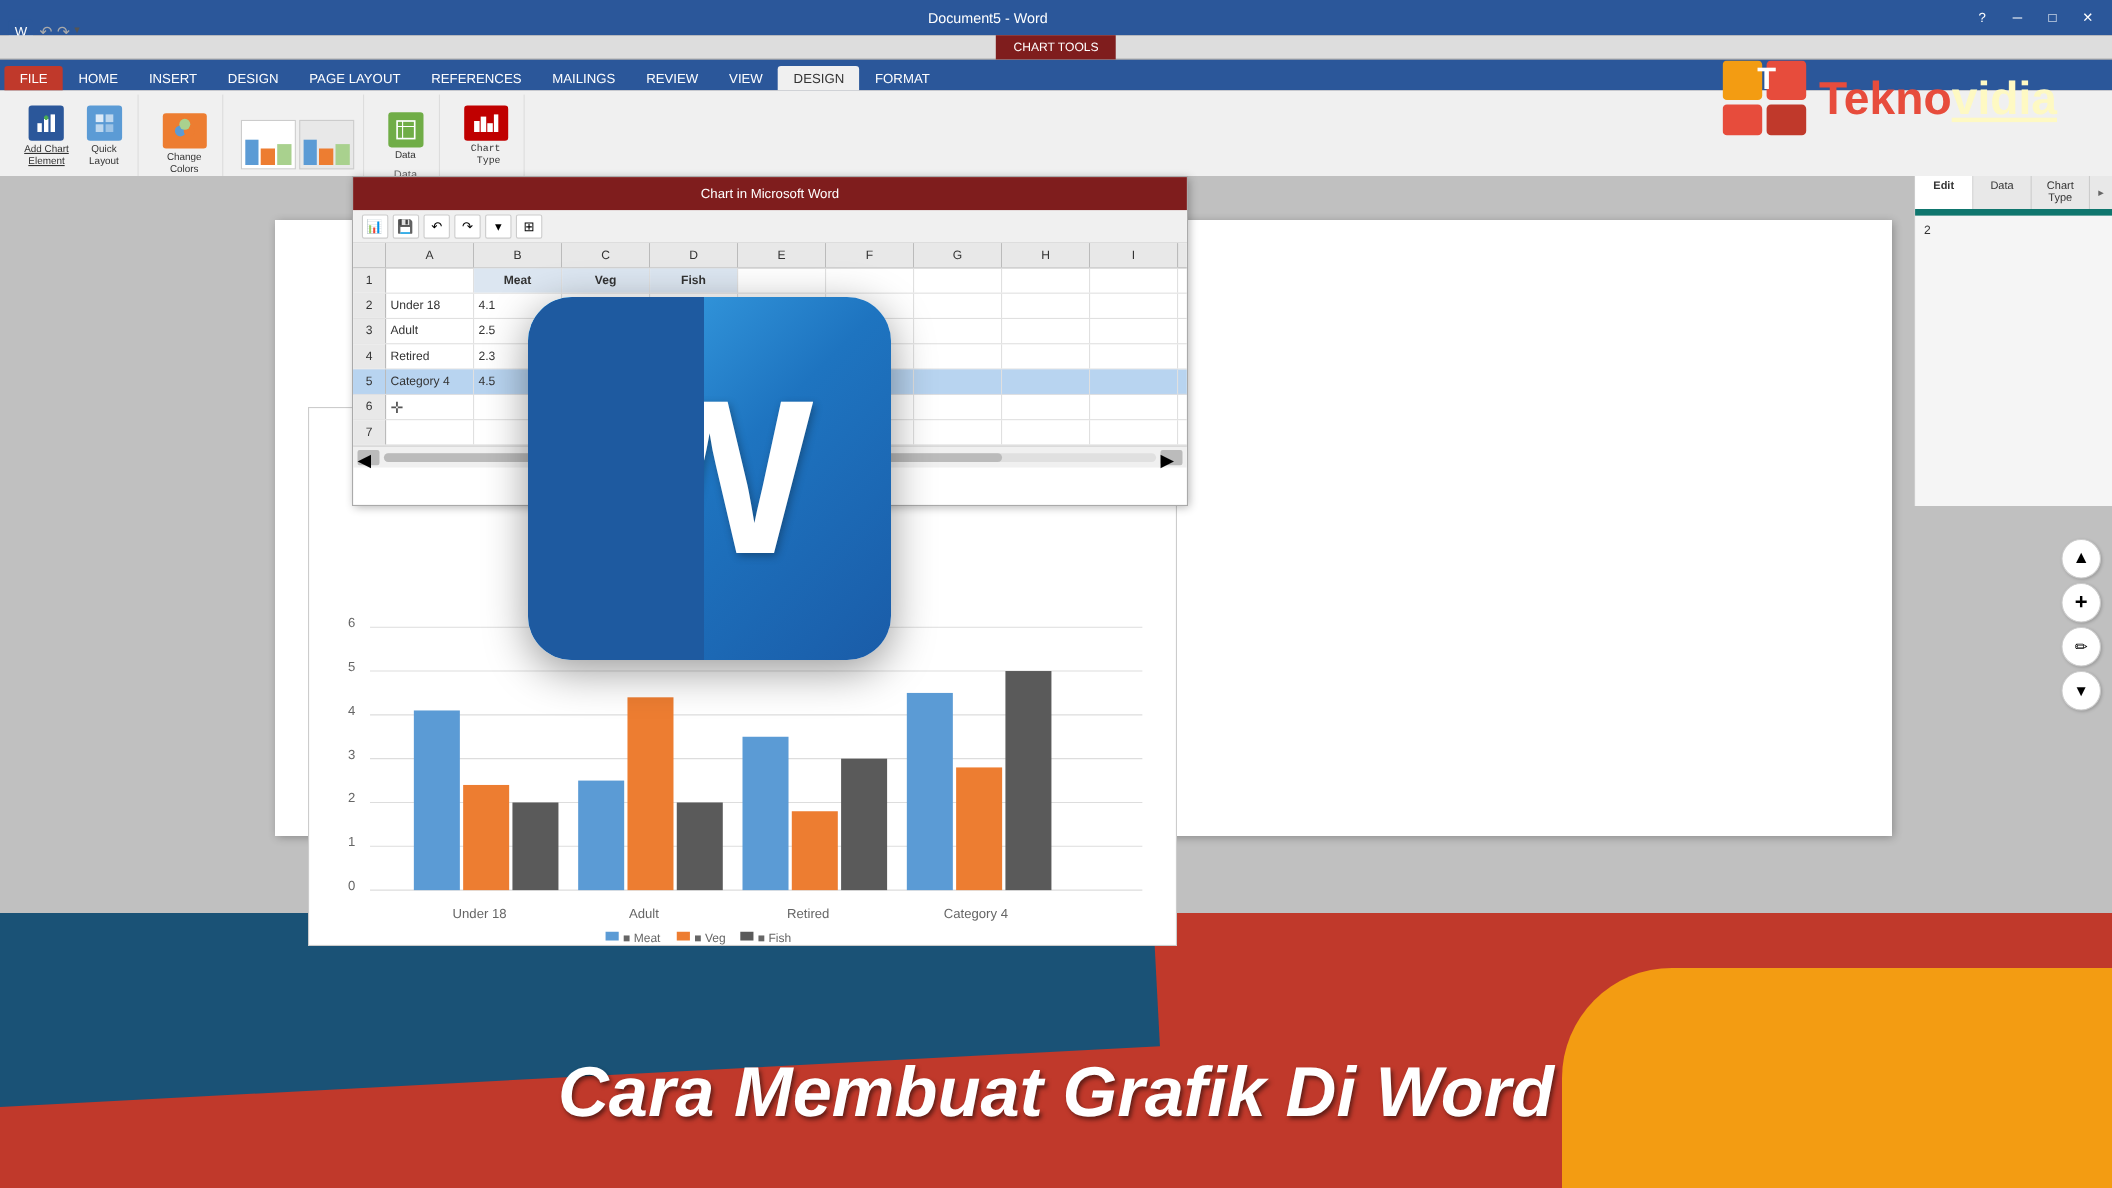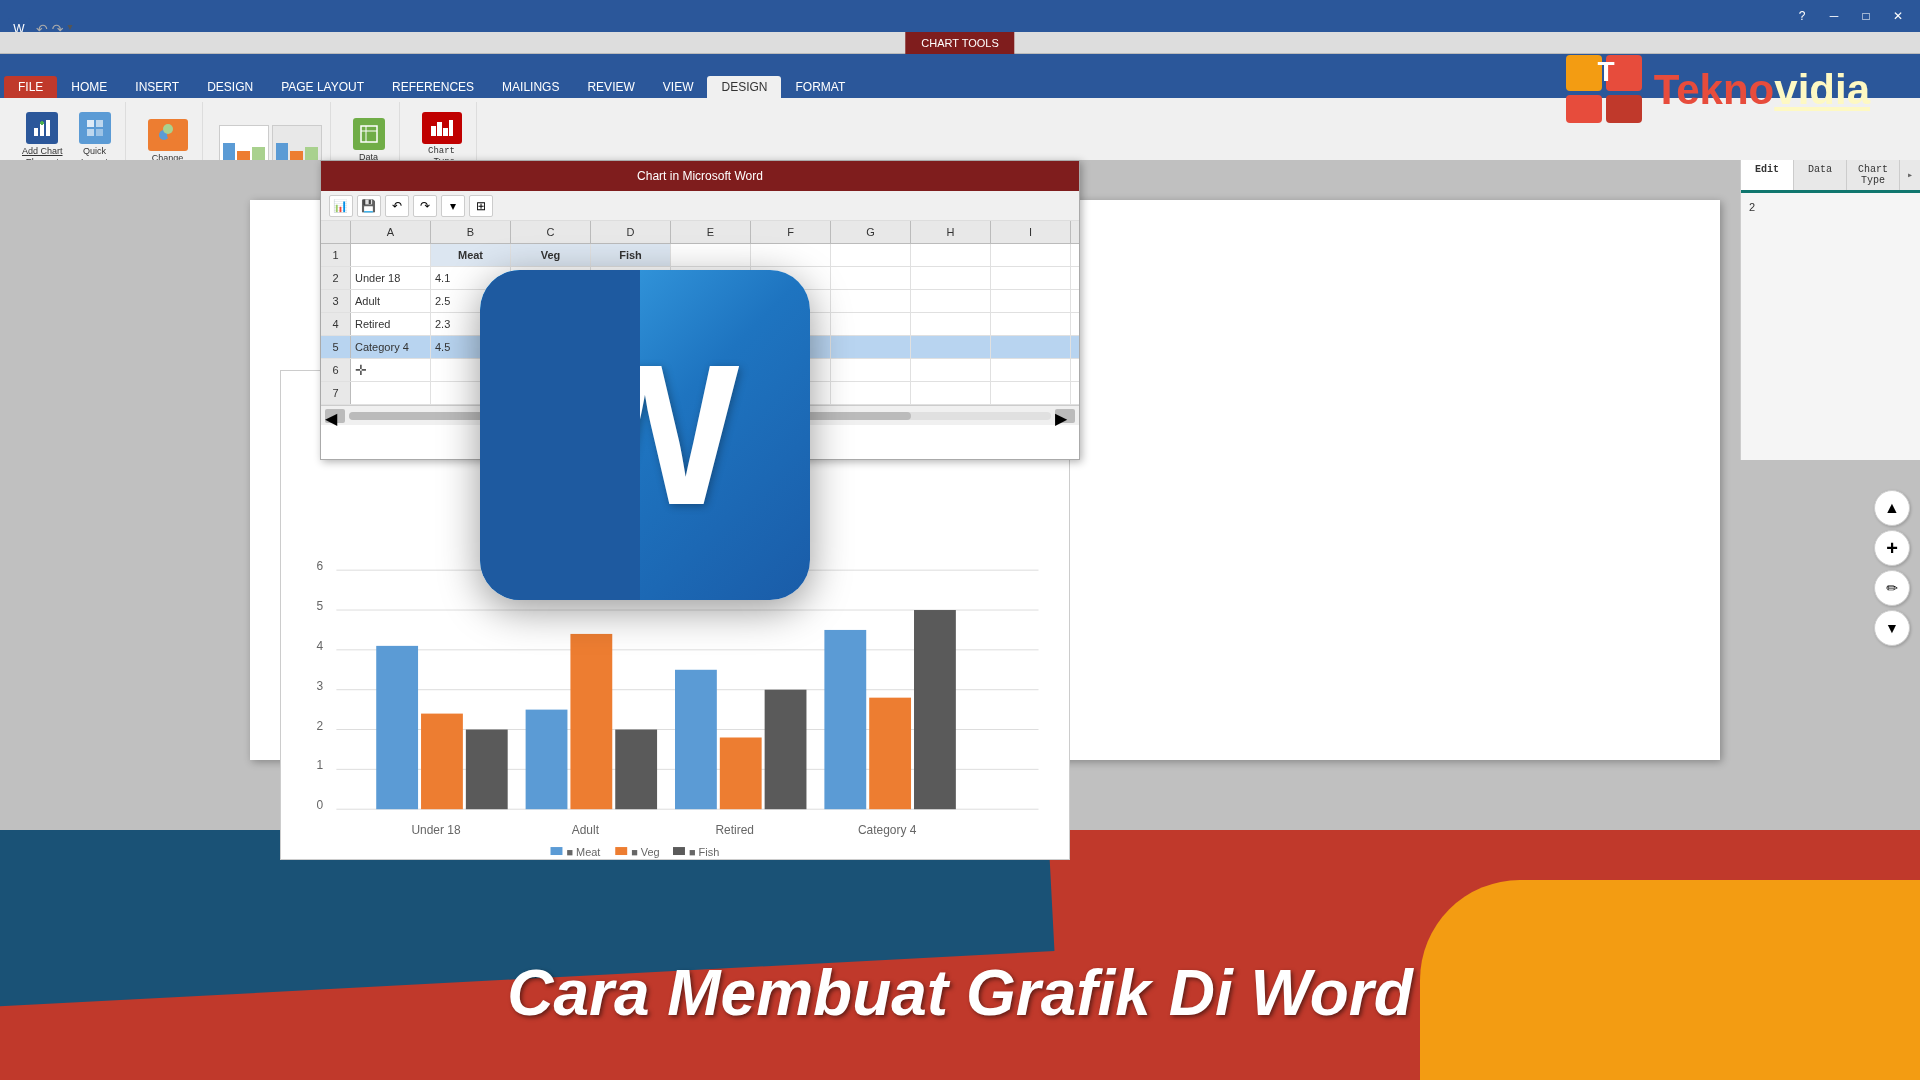--- a/index.html
+++ b/index.html
@@ -46,21 +46,21 @@
       top: 0;
       left: 50%;
       transform: translateX(-50%);
       height: 22px;
       display: flex;
       align-items: center;
     }
 
     
     .ribbon-tabs {
-      height: 44px;
+      height: 28px;
       background: #2b579a;
       display: flex;
       align-items: flex-end;
       padding-left: 4px;
     }
     .ribbon-tab {
       padding: 4px 14px;
       font-size: 12px;
       color: white;
       cursor: pointer;
@@ -260,23 +260,22 @@
       right: 0;
       width: 180px;
       height: 300px;
       background: #f5f5f5;
       border-left: 1px solid #ccc;
       z-index: 5;
     }
     .right-panel-header {
       display: flex;
       background: #e8e8e8;
-      border-bottom: 3px solid #0f766e;
+      border-bottom: 6px solid #0f766e;
       font-size: 11px;
-      font-family: Liberation Mono, monospace;
     }
     .right-panel-tab {
       flex: 1;
       padding: 4px 2px;
       text-align: center;
       font-size: 10px;
       color: #333;
       border-right: 1px solid #ccc;
       cursor: pointer;
     }
@@ -449,20 +448,23 @@
 <div class="title-bar">
   <div class="title-bar-left">
     <div class="name-bar">
       <div class="word-icon-small">W</div>
       <div class="undo-redo">
         <span class="undo-btn" style="color:#aaa;">↶</span>
         <span class="undo-btn" style="color:#aaa;">↷</span>
         <span class="undo-btn" style="font-size:10px;">▾</span>
       </div>
     </div>
+  </div>
+  <div class="title-bar-center">
+    <span>Document5 - Word</span>
   </div>
   <div class="title-bar-right">
     <div class="title-bar-btn">?</div>
     <div class="title-bar-btn">─</div>
     <div class="title-bar-btn">□</div>
     <div class="title-bar-btn close">✕</div>
   </div>
 </div>
 
 <div class="chart-tools-bar">

